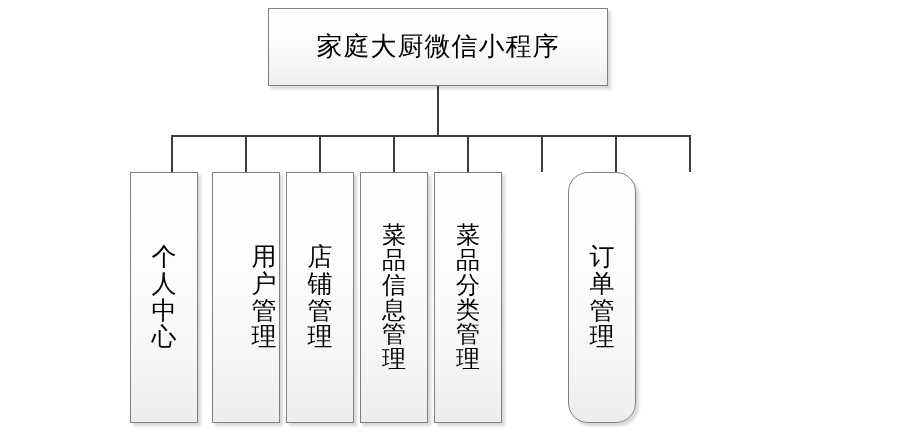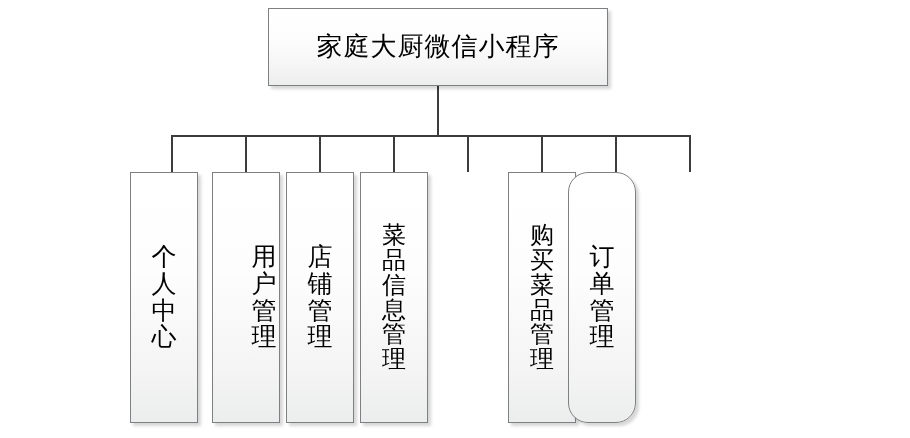--- a/index.html
+++ b/index.html
@@ -114,23 +114,23 @@
   </div>
 
   <div class="node node-child" style="left:286px;">
     <span class="node-label">店铺管理</span>
   </div>
 
   <div class="node node-child len6" style="left:360px;">
     <span class="node-label">菜品信息管理</span>
   </div>
 
+  <div class="node node-child len6" style="left:434px;">
+    <span class="node-label">菜品分类管理</span>
+  </div>
 
-  <div class="node node-child len6" style="left:508px;">
-    <span class="node-label">购买菜品管理</span>
-  </div>
 
   <div class="node node-child" style="left:568px;border-radius:20px;">
     <span class="node-label">订单管理</span>
   </div>
 
 
 </div>
 
 </body></html>

